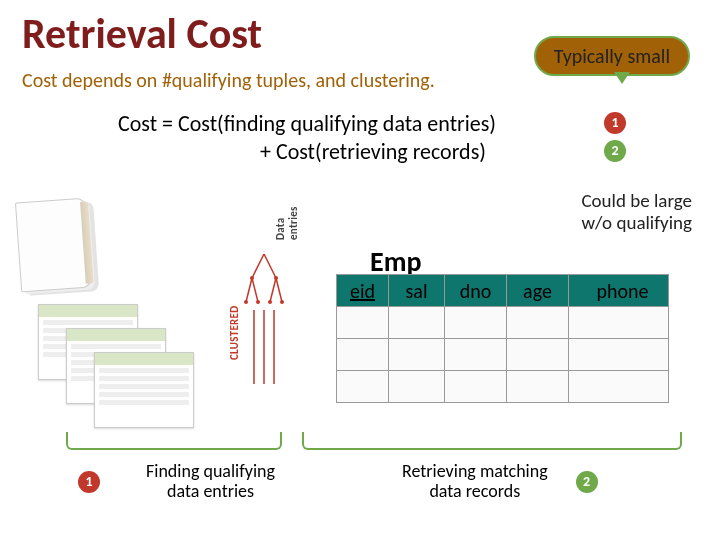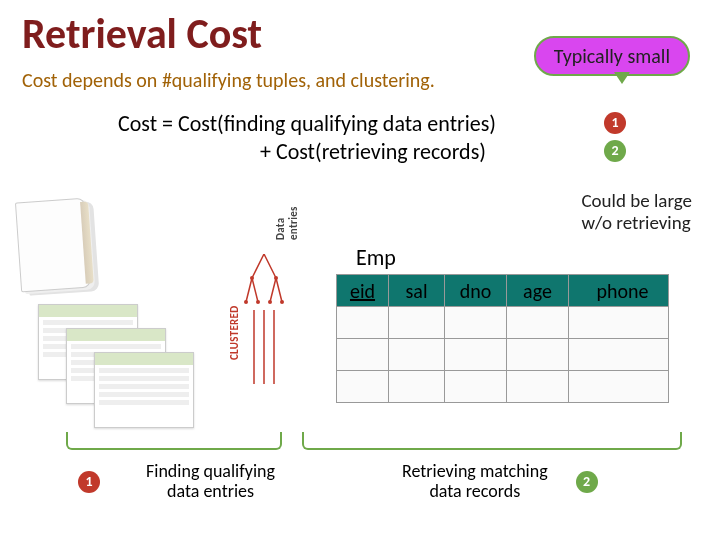--- a/index.html
+++ b/index.html
@@ -20,21 +20,21 @@
   .subtitle {
     position: absolute;
     left: 22px; top: 68px;
     font-size: 20px;
     color: #a16207;
   }
   
   .callout-top {
     position: absolute;
     right: 30px; top: 36px;
-    background: #d946ef;
+    background: #a16207;
     border: 2px solid #6fa94a;
     border-radius: 24px;
     padding: 6px 18px;
     font-size: 20px;
     color: #222;
   }
   .callout-top::after {
     content: '';
     position: absolute;
     left: 78px; bottom: -10px;
@@ -70,21 +70,21 @@
     position: absolute;
     left: 604px; top: 112px;
     display: flex; flex-direction: column; gap: 6px;
   }
   
   .callout-mid {
     position: absolute;
     right: 28px; top: 190px;
     font-size: 19px;
     color: #222;
-    text-align: left;
+    text-align: right;
     line-height: 1.15;
   }
   
   .illustration {
     position: absolute;
     left: 18px; top: 200px;
     width: 270px; height: 230px;
   }
   .book {
     position: absolute;
@@ -138,23 +138,23 @@
   
   .tree {
     position: absolute;
     left: 226px; top: 54px;
     width: 40px; height: 140px;
   }
   .tree svg { width: 100%; height: 100%; }
   
   .emp-label {
     position: absolute;
-    left: 356px; top: 244px;
-    font-size: 22px;
-    font-weight: 400;
+    left: 370px; top: 244px;
+    font-size: 28px;
+    font-weight: 700;
   }
   .emp-table {
     position: absolute;
     left: 336px; top: 274px;
     border-collapse: collapse;
   }
   .emp-table th, .emp-table td {
     border: 1px solid #999;
     height: 32px;
     background: #fafafa;
@@ -208,21 +208,21 @@
   <div>Cost =  Cost(finding qualifying data entries)</div>
   <div class="l2">+ Cost(retrieving records)</div>
 </div>
 <div class="eq-badges">
   <span class="badge red">1</span>
   <span class="badge green">2</span>
 </div>
 
 <div class="callout-mid">
   <div>Could be large</div>
-  <div>w/o retrieving</div>
+  <div>w/o qualifying</div>
 </div>
 
 <div class="illustration">
   <div class="book"></div>
   <div class="card card1">
     <div class="hdr"></div>
       <div class="row"></div>
       <div class="row"></div>
       <div class="row"></div>
       <div class="row"></div>

